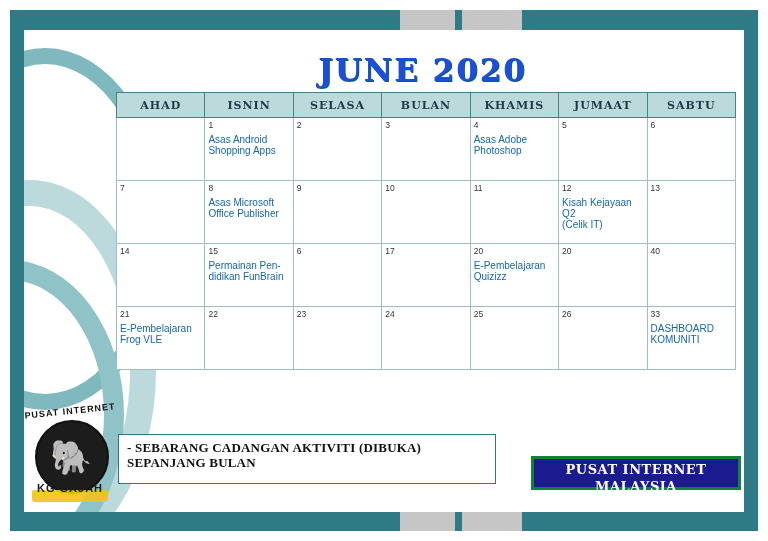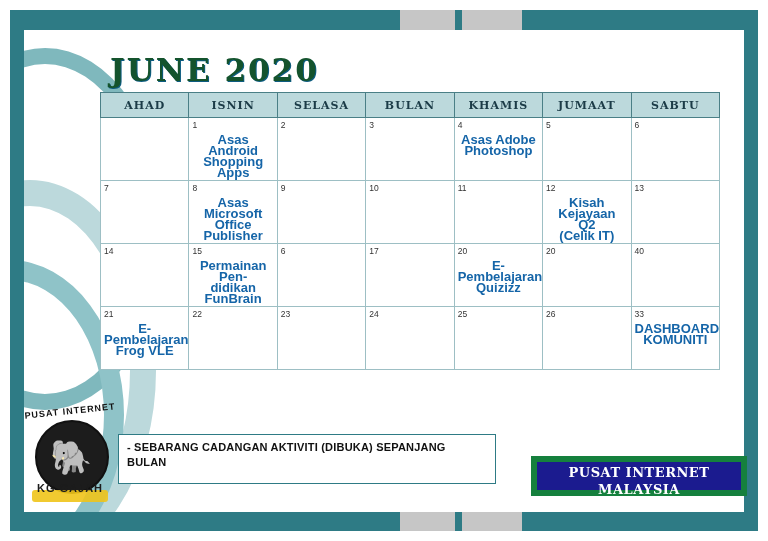--- a/index.html
+++ b/index.html
@@ -86,31 +86,32 @@
     width: 190px; height: 270px;
     border: 20px solid #8fc3c8;
     border-radius: 50%;
     background: transparent;
   }
   
   .title {
     position: absolute;
     left: 110px; top: 52px;
     width: 625px;
+    text-align: center;
     font-family: "DejaVu Serif", serif;
     font-weight: bold;
     font-size: 31px;
     letter-spacing: 2px;
-    color: #14532d;
+    color: #1d4ed8;
     text-shadow: 1px 1px 0 #0d5c80;
   }
   
   .calendar {
     position: absolute;
-    left: 100px; top: 92px;
+    left: 116px; top: 92px;
     width: 620px;
     border-collapse: collapse;
     table-layout: fixed;
   }
   .calendar th {
     height: 22px;
     background: #bcd9dc;
     border: 1px solid #4a7f86;
     font-family: "DejaVu Serif", serif;
     font-size: 11px;
@@ -128,51 +129,51 @@
   }
   .daynum {
     display: block;
     font-size: 8.5px;
     color: #333333;
     padding: 2px 0 0 3px;
     line-height: 10px;
   }
   .event {
     display: block;
-    text-align: center;
-    font-size: 13px;
-    font-weight: bold;
+    font-size: 10px;
+    font-weight: normal;
     color: #1565a8;
     line-height: 11px;
     padding: 4px 3px 0 3px;
   }
   
   .notes {
     position: absolute;
     left: 118px; top: 434px;
     width: 378px; height: 50px;
     border: 1px solid #2e7b85;
     background: #ffffff;
     padding: 5px 8px;
     box-sizing: border-box;
   }
   .notes div {
-    font-size: 11px;
+    font-size: 13px;
     font-weight: bold;
     color: #111111;
     line-height: 15px;
     letter-spacing: 0.2px;
+    font-family: Liberation Serif, serif;
   }
   
   .footer-bar {
     position: absolute;
     left: 531px; top: 456px;
     width: 204px; height: 28px;
     background: #1b1b8f;
-    border: 6px solid #15803d;
+    border: 3px solid #15803d;
     text-align: center;
   }
   .footer-bar .line1 {
     font-family: "DejaVu Serif", serif;
     font-size: 13px;
     font-weight: bold;
     color: #ffffff;
     letter-spacing: 0.5px;
     line-height: 17px;
     padding-top: 2px;

